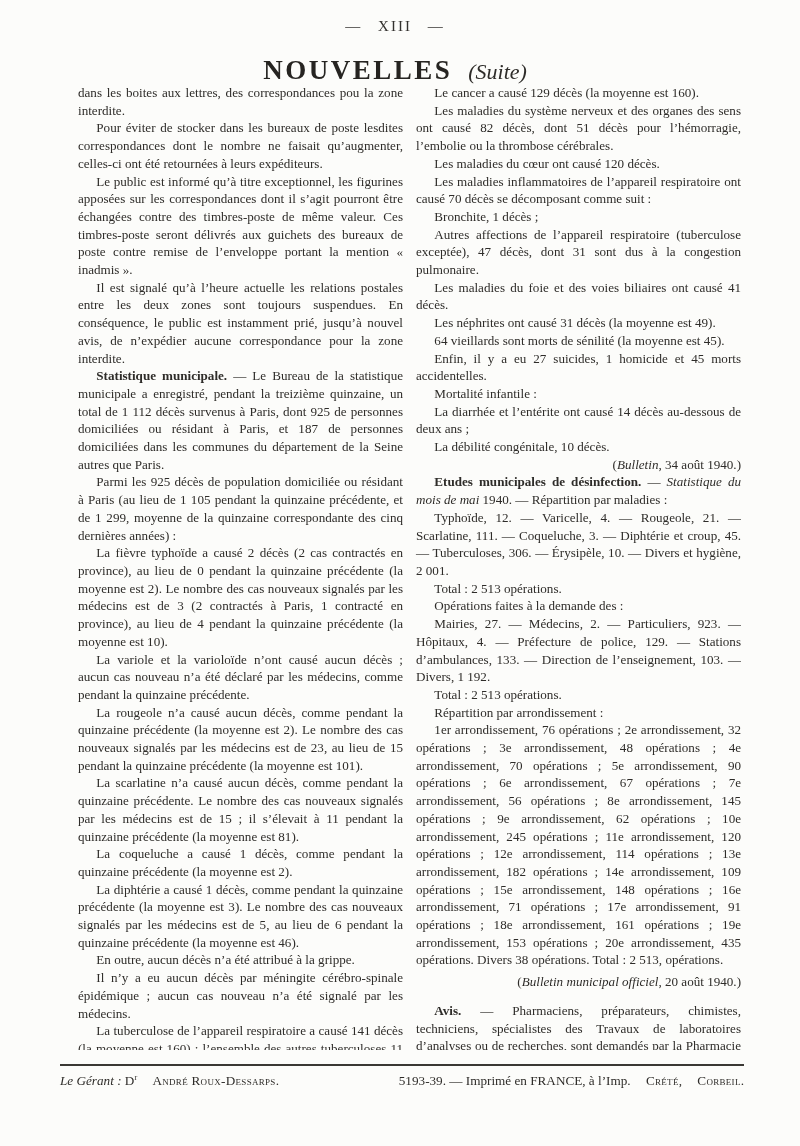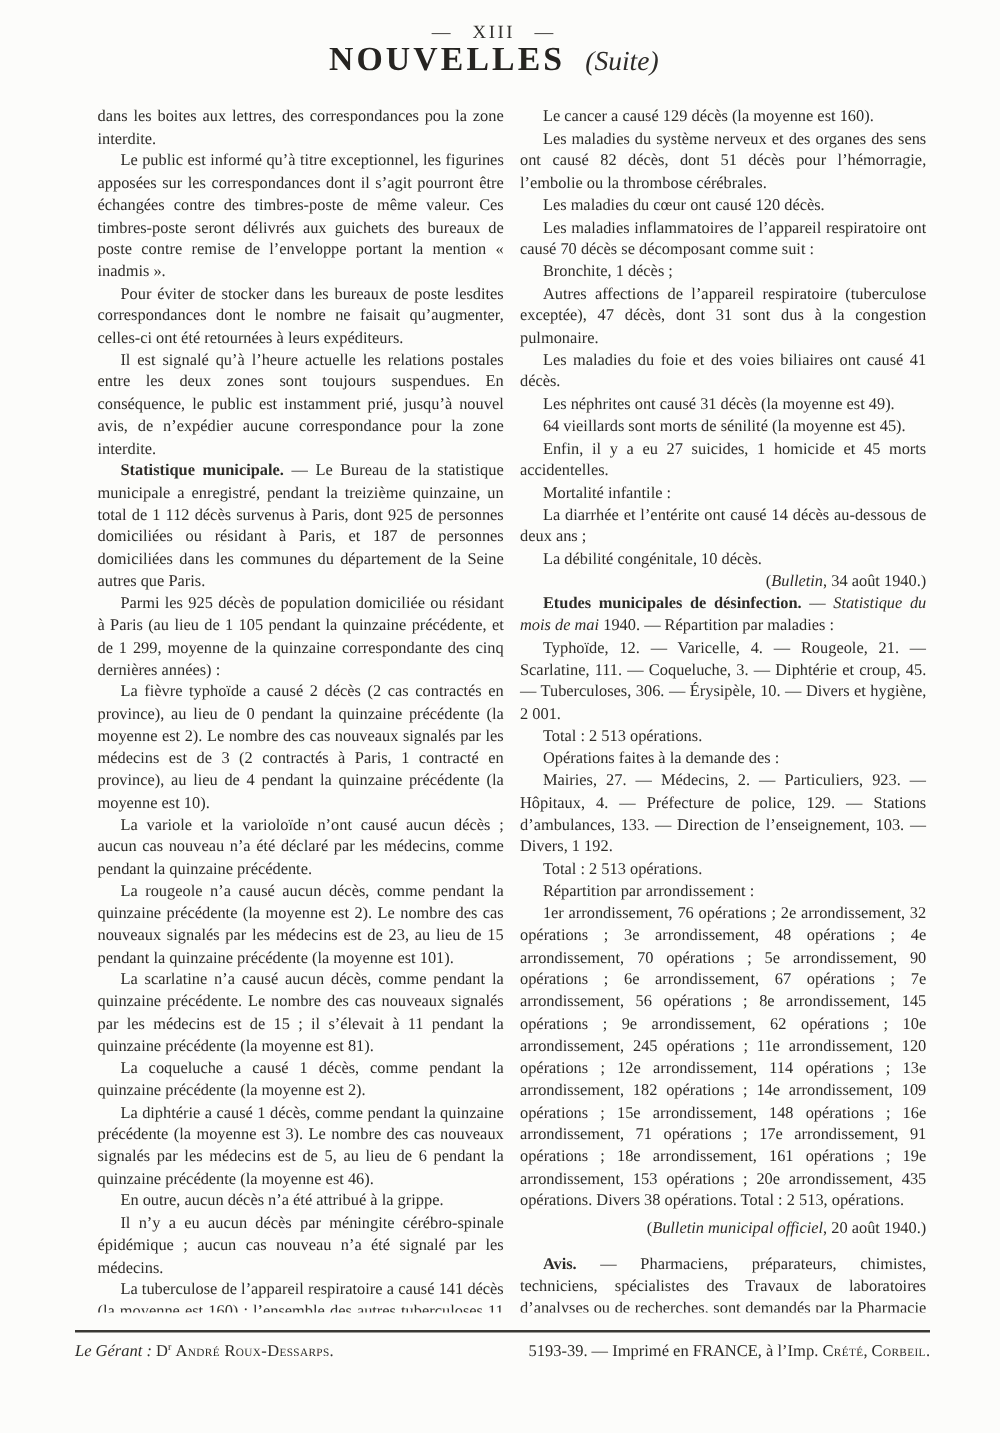--- a/index.html
+++ b/index.html
@@ -7,21 +7,21 @@
     width:800px;height:1146px;overflow:hidden;position:relative;
     background:#fcfcfa;color:#2e2c29;
     font-family:"Liberation Serif","DejaVu Serif",serif;
     -webkit-font-smoothing:antialiased;
   }
   .pagenum{
     position:absolute;top:18px;left:0;right:10px;text-align:center;
     font-size:15px;letter-spacing:2px;word-spacing:10px;color:#33312e;
   }
   .title-row{
-    position:absolute;top:32px;left:0;right:10px;text-align:center;white-space:nowrap;
+    position:absolute;top:55px;left:0;right:10px;text-align:center;white-space:nowrap;
   }
   .title{
     display:inline;font-weight:700;font-size:27px;letter-spacing:2.5px;color:#262421;
   }
   .subtitle{
     display:inline;font-style:italic;font-size:22px;margin-left:12px;color:#2e2c29;
   }
   .content{
     position:absolute;top:84px;left:78px;width:663px;height:966px;overflow:hidden;
     display:flex;gap:13px;
@@ -29,21 +29,21 @@
   .col{
     width:325px;font-size:13.1px;line-height:17.7px;text-align:justify;
   }
   .col p{margin:0;text-indent:1.4em;}
   .col p.noindent{text-indent:0;}
   .col p.right{text-align:right;text-indent:0;}
   .col p.gap-sm{margin-top:4px;}
   .col p.gap-md{margin-top:11px;}
   .bold{font-weight:700;}
   .italic{font-style:italic;}
-  .sc{font-variant:small-caps;letter-spacing:.3px;}
+  .sc{font-variant:small-caps;letter-spacing:.3px;margin-left:12px;}
   .sup{vertical-align:super;font-size:.62em;line-height:0;}
   .footer{
     position:absolute;top:1064px;left:60px;right:56px;
     border-top:2px solid #3a3834;padding-top:7px;
     display:flex;justify-content:space-between;align-items:baseline;
     font-size:13.2px;color:#2e2c29;white-space:nowrap;
   }
 </style>
 </head>
 <body>
@@ -51,22 +51,22 @@
 <div class="pagenum">— XIII —</div>
 
 <div class="title-row">
   <span class="title">NOUVELLES</span>
   <span class="subtitle">(Suite)</span>
 </div>
 
 <div class="content">
   <div class="col">
       <p class="noindent"><span>dans les boites aux lettres, des correspondances pou la zone interdite.</span></p>
+      <p><span>Pour éviter de stocker dans les bureaux de poste lesdites correspondances dont le nombre ne faisait qu’augmenter, celles-ci ont été retournées à leurs expéditeurs.</span></p>
       <p><span>Le public est informé qu’à titre exceptionnel, les figurines apposées sur les correspondances dont il s’agit pourront être échangées contre des timbres-poste de même valeur. Ces timbres-poste seront délivrés aux guichets des bureaux de poste contre remise de l’enveloppe portant la mention « inadmis ».</span></p>
-      <p><span>Pour éviter de stocker dans les bureaux de poste lesdites correspondances dont le nombre ne faisait qu’augmenter, celles-ci ont été retournées à leurs expéditeurs.</span></p>
       <p><span>Il est signalé qu’à l’heure actuelle les relations postales entre les deux zones sont toujours suspendues. En conséquence, le public est instamment prié, jusqu’à nouvel avis, de n’expédier aucune correspondance pour la zone interdite.</span></p>
       <p><span class="bold">Statistique municipale.</span><span> — Le Bureau de la statistique municipale a enregistré, pendant la treizième quinzaine, un total de 1 112 décès survenus à Paris, dont 925 de personnes domiciliées ou résidant à Paris, et 187 de personnes domiciliées dans les communes du département de la Seine autres que Paris.</span></p>
       <p><span>Parmi les 925 décès de population domiciliée ou résidant à Paris (au lieu de 1 105 pendant la quinzaine précédente, et de 1 299, moyenne de la quinzaine correspondante des cinq dernières années) :</span></p>
       <p><span>La fièvre typhoïde a causé 2 décès (2 cas contractés en province), au lieu de 0 pendant la quinzaine précédente (la moyenne est 2). Le nombre des cas nouveaux signalés par les médecins est de 3 (2 contractés à Paris, 1 contracté en province), au lieu de 4 pendant la quinzaine précédente (la moyenne est 10).</span></p>
       <p><span>La variole et la varioloïde n’ont causé aucun décès ; aucun cas nouveau n’a été déclaré par les médecins, comme pendant la quinzaine précédente.</span></p>
       <p><span>La rougeole n’a causé aucun décès, comme pendant la quinzaine précédente (la moyenne est 2). Le nombre des cas nouveaux signalés par les médecins est de 23, au lieu de 15 pendant la quinzaine précédente (la moyenne est 101).</span></p>
       <p><span>La scarlatine n’a causé aucun décès, comme pendant la quinzaine précédente. Le nombre des cas nouveaux signalés par les médecins est de 15 ; il s’élevait à 11 pendant la quinzaine précédente (la moyenne est 81).</span></p>
       <p><span>La coqueluche a causé 1 décès, comme pendant la quinzaine précédente (la moyenne est 2).</span></p>
       <p><span>La diphtérie a causé 1 décès, comme pendant la quinzaine précédente (la moyenne est 3). Le nombre des cas nouveaux signalés par les médecins est de 5, au lieu de 6 pendant la quinzaine précédente (la moyenne est 46).</span></p>
       <p><span>En outre, aucun décès n’a été attribué à la grippe.</span></p>

